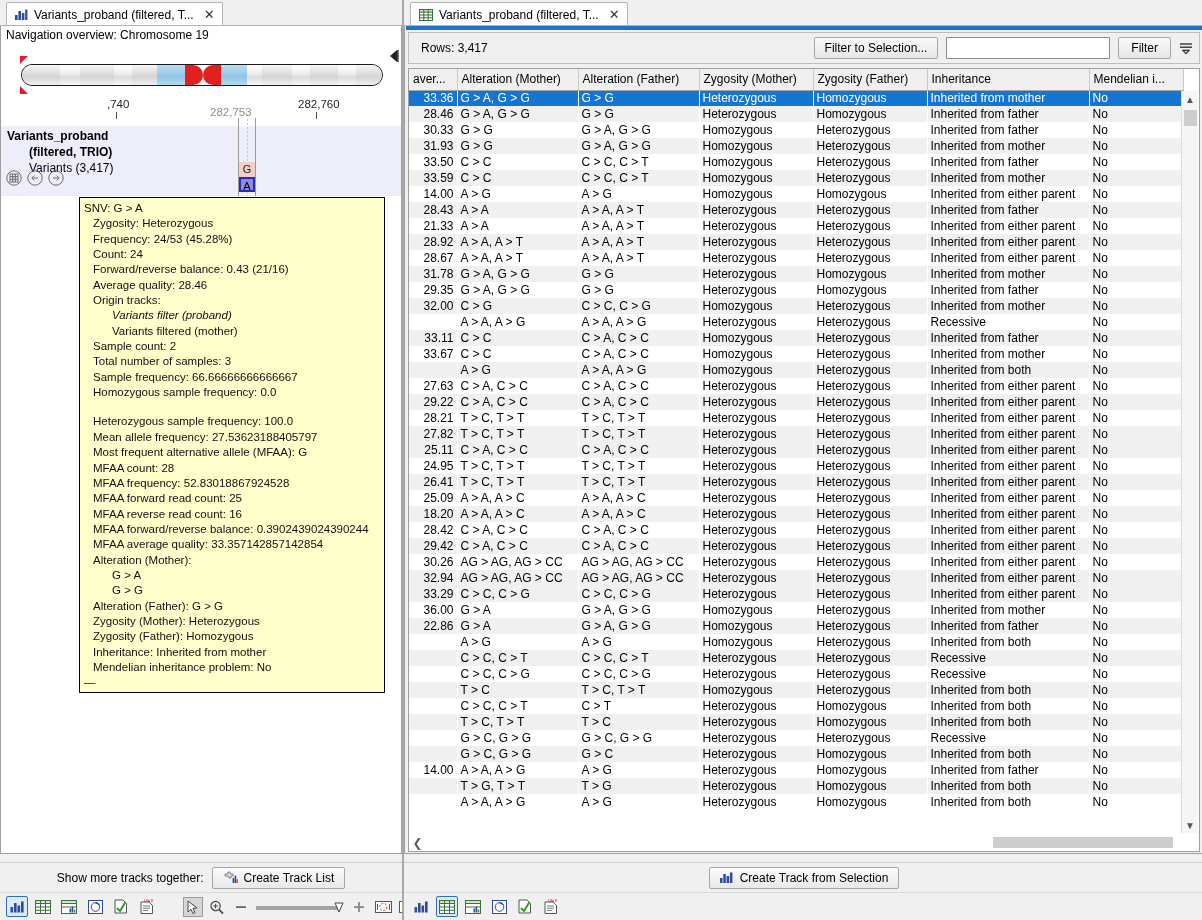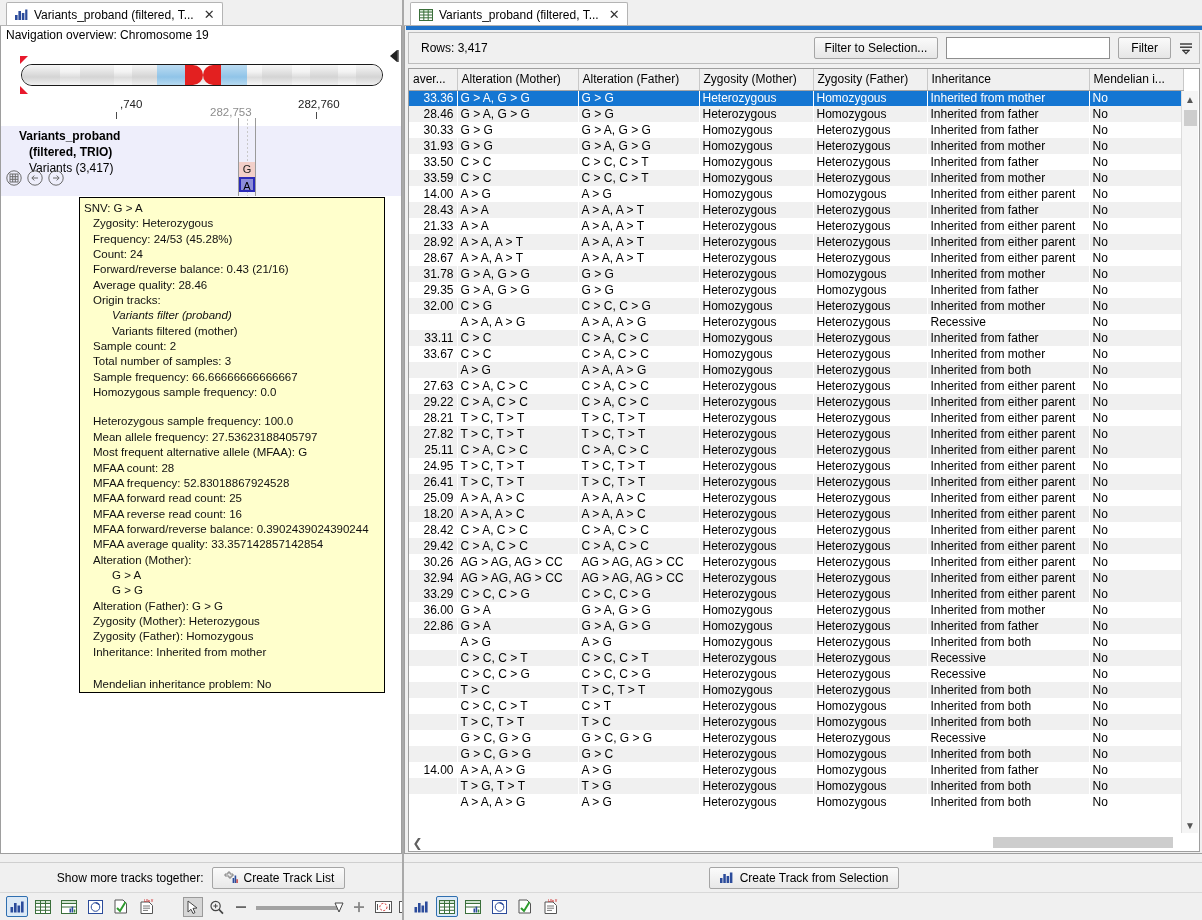--- a/index.html
+++ b/index.html
@@ -65,21 +65,21 @@
   
   #ruler { position: absolute; left: 0; top: 72px; width: 400px; height: 26px; }
   .ruler-tick { position: absolute; width: 1px; height: 7px; background: #4a4a4a; top: 14px; }
   .ruler-lab { position: absolute; top: 0; font-size: 11.5px; color: #222; white-space: nowrap; }
 
   
   #track-row {
     position: absolute; left: 0; top: 100px; width: 400px; height: 70px;
     background: #eeeefb;
   }
-  #track-title { position: absolute; left: 18px; top: 3px; font-weight: bold; font-size: 12px; }
+  #track-title { position: absolute; left: 6px; top: 3px; font-weight: bold; font-size: 12px; }
   #track-sub   { position: absolute; left: 28px; top: 19px; font-weight: bold; font-size: 12px; }
   #track-count { position: absolute; left: 28px; top: 35px; font-size: 12px; }
   #track-btns  { position: absolute; left: 5px; top: 44px; display: flex; gap: 5px; }
 
   
   #variant-col { position: absolute; left: 237px; top: 92px; width: 18px; height: 78px; }
   #vcol-line { position: absolute; left: 0; top: 0; width: 18px; height: 78px;
                border-left: 1px solid #9a9a9a; border-right: 1px solid #9a9a9a;
                background: repeating-linear-gradient(to bottom, #c9c9c9 0 2px, transparent 2px 4px);
                background-position: center; background-size: 1px 4px; background-repeat: repeat-y; }
@@ -245,21 +245,21 @@
           <div class="band blue" style="left:199px;width:26px"></div>
           <div class="band grey" style="left:240px;width:30px"></div>
           <div class="band grey" style="left:288px;width:28px"></div>
           <div class="band grey" style="left:334px;width:28px"></div>
         </div>
         <div class="navmark top" style="left:-1px;top:-8px;"></div>
         <div class="navmark bot" style="left:-1px;top:22px;"></div>
       </div>
 
       <div id="ruler">
-        <div class="ruler-lab" style="left:119px;">,740</div>
+        <div class="ruler-lab" style="left:106px;">,740</div>
         <div class="ruler-tick" style="left:115px;"></div>
         <div class="ruler-lab" style="left:297px;">282,760</div>
         <div class="ruler-tick" style="left:315px;"></div>
       </div>
 
       <div id="track-row">
         <div id="track-title">Variants_proband</div>
         <div id="track-sub">(filtered, TRIO)</div>
         <div id="track-count">Variants (3,417)</div>
         <div id="track-btns">
@@ -321,21 +321,21 @@
             <div style="padding-left: 9px;">MFAA reverse read count: 16</div>
             <div style="padding-left: 9px;">MFAA forward/reverse balance: 0.3902439024390244</div>
             <div style="padding-left: 9px;">MFAA average quality: 33.357142857142854</div>
             <div style="padding-left: 9px;">Alteration (Mother):</div>
             <div style="padding-left: 28px;">G &gt; A</div>
             <div style="padding-left: 28px;">G &gt; G</div>
             <div style="padding-left: 9px;">Alteration (Father): G &gt; G</div>
             <div style="padding-left: 9px;">Zygosity (Mother): Heterozygous</div>
             <div style="padding-left: 9px;">Zygosity (Father): Homozygous</div>
             <div style="padding-left: 9px;">Inheritance: Inherited from mother</div>
-            <div style="padding-left: 9px; margin-top: 17px;">Mendelian inheritance problem: No</div>
+            <div style="padding-left: 9px;">Mendelian inheritance problem: No</div>
           </div>
         <div class="dash">—</div>
 
       </div>
 
       <div id="left-hscroll">
         <div class="sb-arrow">❮</div>
         <div class="sb-thumb"></div>
         <div class="sb-track"></div>
         <div class="sb-arrow">❯</div>

